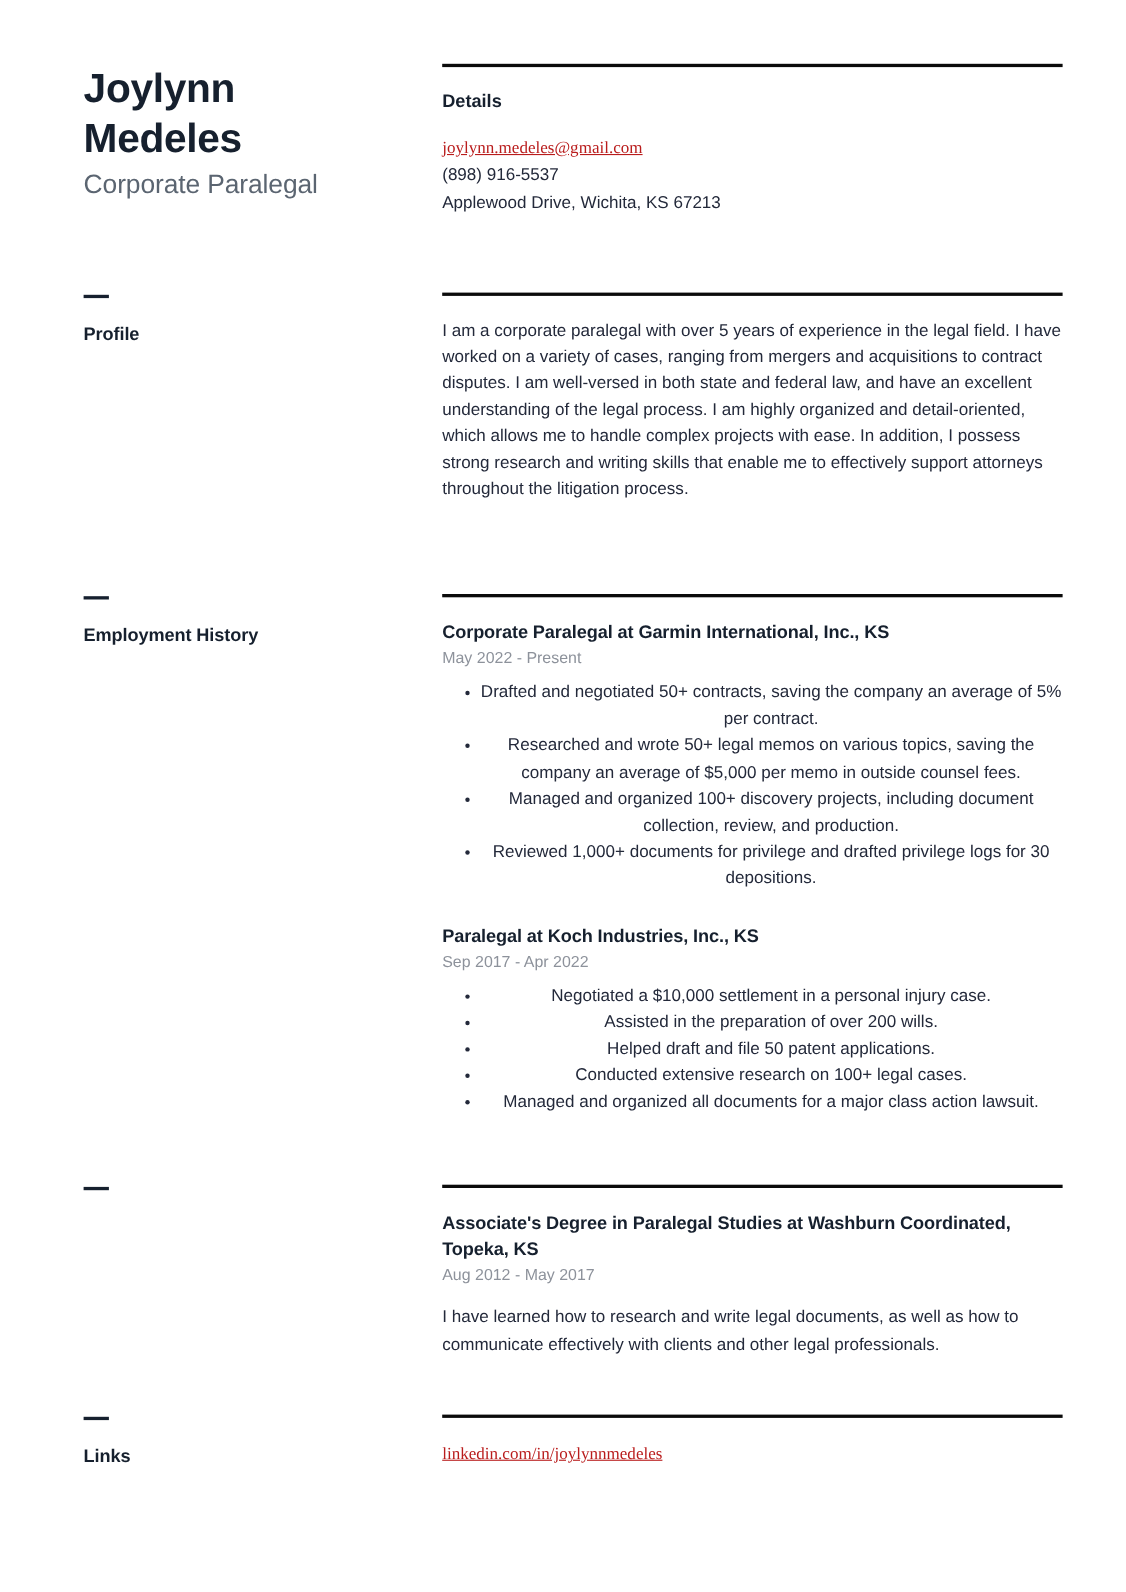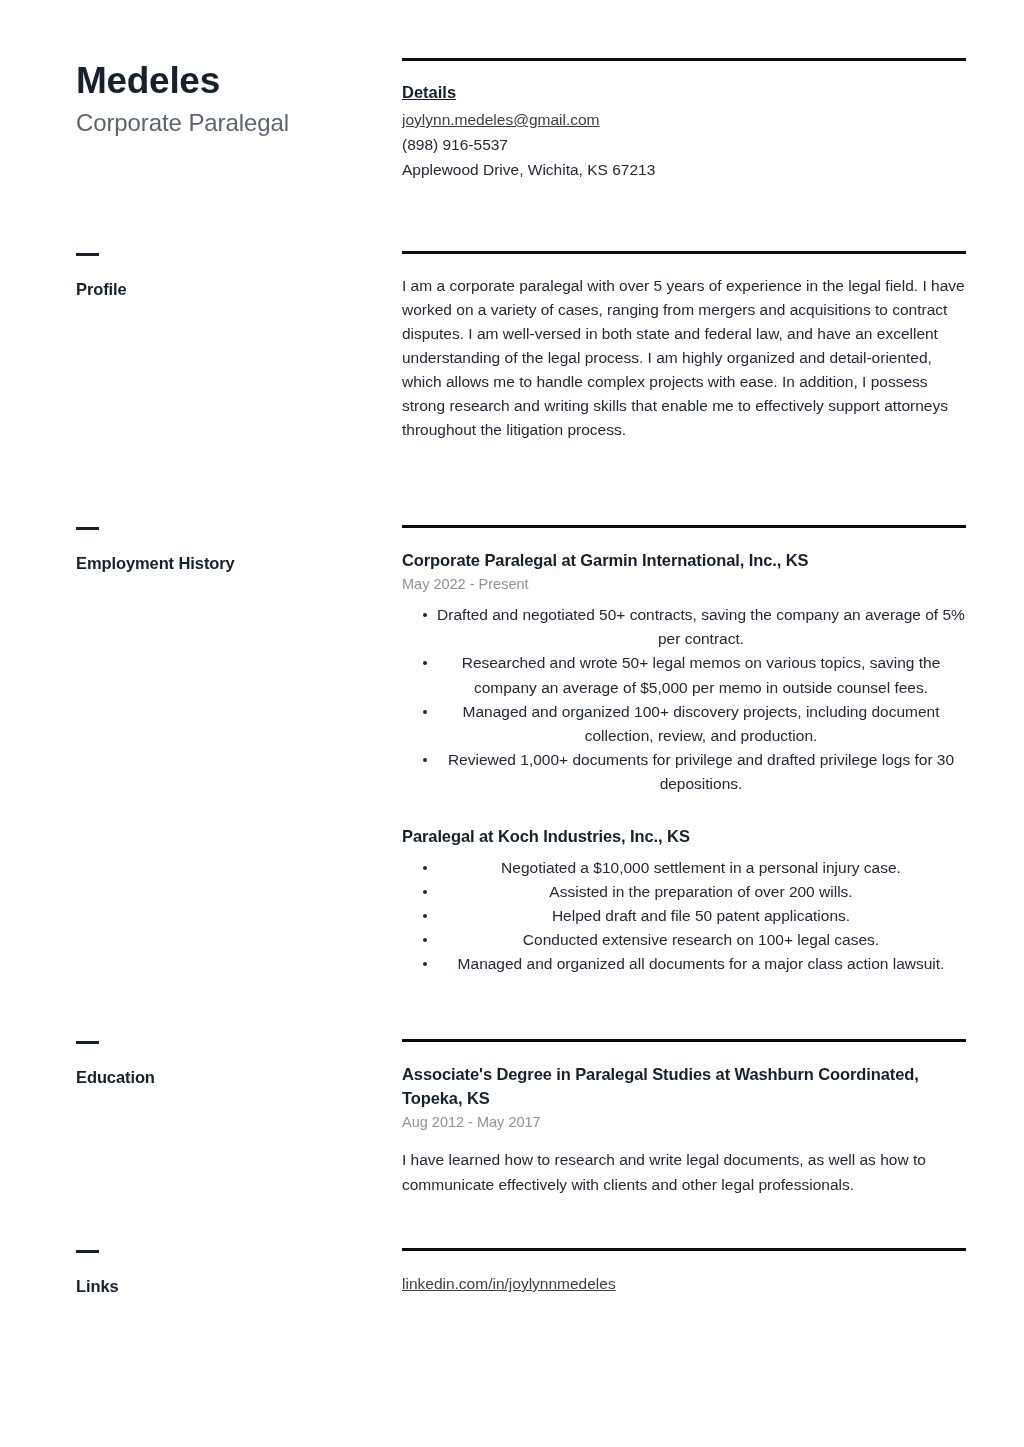--- a/index.html
+++ b/index.html
@@ -96,35 +96,35 @@
     background: #0b0b0b;
     margin-bottom: 20px;
   }
 
   
   .details-heading {
     font-size: 16.5px;
     line-height: 23px;
     font-weight: 700;
     color: #16202e;
-    margin-bottom: 3px;
+    margin-bottom: 18px;
+  }
+
+  .detail-line {
+    font-size: 15.5px;
+    line-height: 25px;
+    color: #23293a;
+  }
+
+  a.link {
+    color: #b91c1c;
     text-decoration: underline;
-  }
-
-  .detail-line {
     font-size: 15.5px;
     line-height: 25px;
-    color: #23293a;
-  }
-
-  a.link {
-    color: #404040;
-    text-decoration: underline;
-    font-size: 15.5px;
-    line-height: 25px;
+    font-family: Liberation Serif, serif;
   }
 
   
   .body-text {
     font-size: 15.5px;
     line-height: 24px;
     color: #23293a;
     text-align: left;
   }
 
@@ -189,20 +189,21 @@
 </style>
 </head>
 <body>
 
 <div class="page">
   <div class="resume">
 
     <div class="row header-row">
       <div class="col-left">
         <div class="name">
+          <div>Joylynn</div>
           <div>Medeles</div>
         </div>
         <div class="job-title">Corporate Paralegal</div>
       </div>
 
       <div class="col-right">
         <div class="rule"></div>
         <div class="details-heading">Details</div>
         <div class="detail-line">
           <a class="link" href="#">joylynn.medeles@gmail.com</a>
@@ -241,37 +242,37 @@
           <ul class="bullets">
             <li>Drafted and negotiated 50+ contracts, saving the company an average of 5% per contract.</li>
             <li>Researched and wrote 50+ legal memos on various topics, saving the company an average of $5,000 per memo in outside counsel fees.</li>
             <li>Managed and organized 100+ discovery projects, including document collection, review, and production.</li>
             <li>Reviewed 1,000+ documents for privilege and drafted privilege logs for 30 depositions.</li>
           </ul>
         </div>
 
         <div class="entry">
           <div class="entry-title">Paralegal at Koch Industries, Inc., KS</div>
+          <div class="entry-date">Sep 2017 - Apr 2022</div>
           <ul class="bullets">
             <li>Negotiated a $10,000 settlement in a personal injury case.</li>
             <li>Assisted in the preparation of over 200 wills.</li>
             <li>Helped draft and file 50 patent applications.</li>
             <li>Conducted extensive research on 100+ legal cases.</li>
             <li>Managed and organized all documents for a major class action lawsuit.</li>
           </ul>
         </div>
       </div>
     </div>
 
     <div class="gap-emp"></div>
 
     <div class="row">
       <div class="col-left sec-label-wrap">
         <div class="dash"></div>
-        <div class="sec-label">Education</div>
       </div>
       <div class="col-right">
         <div class="rule"></div>
         <div class="entry">
           <div class="entry-title">Associate's Degree in Paralegal Studies at Washburn Coordinated, Topeka, KS</div>
           <div class="entry-date">Aug 2012 - May 2017</div>
           <div class="entry-desc">I have learned how to research and write legal documents, as well as how to communicate effectively with clients and other legal professionals.</div>
         </div>
       </div>
     </div>

